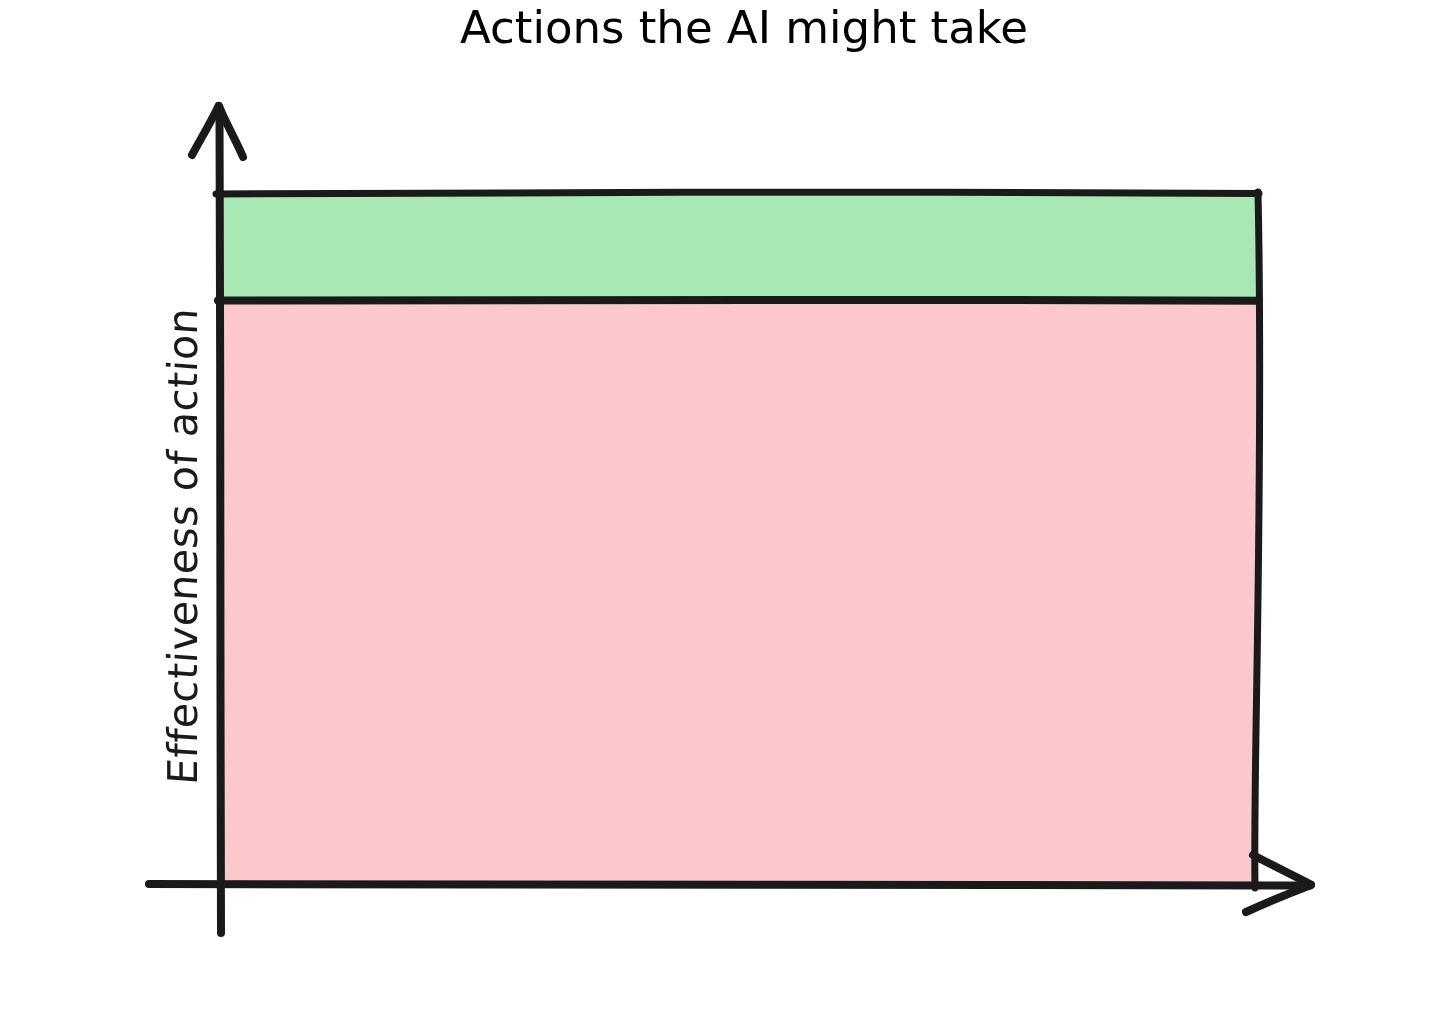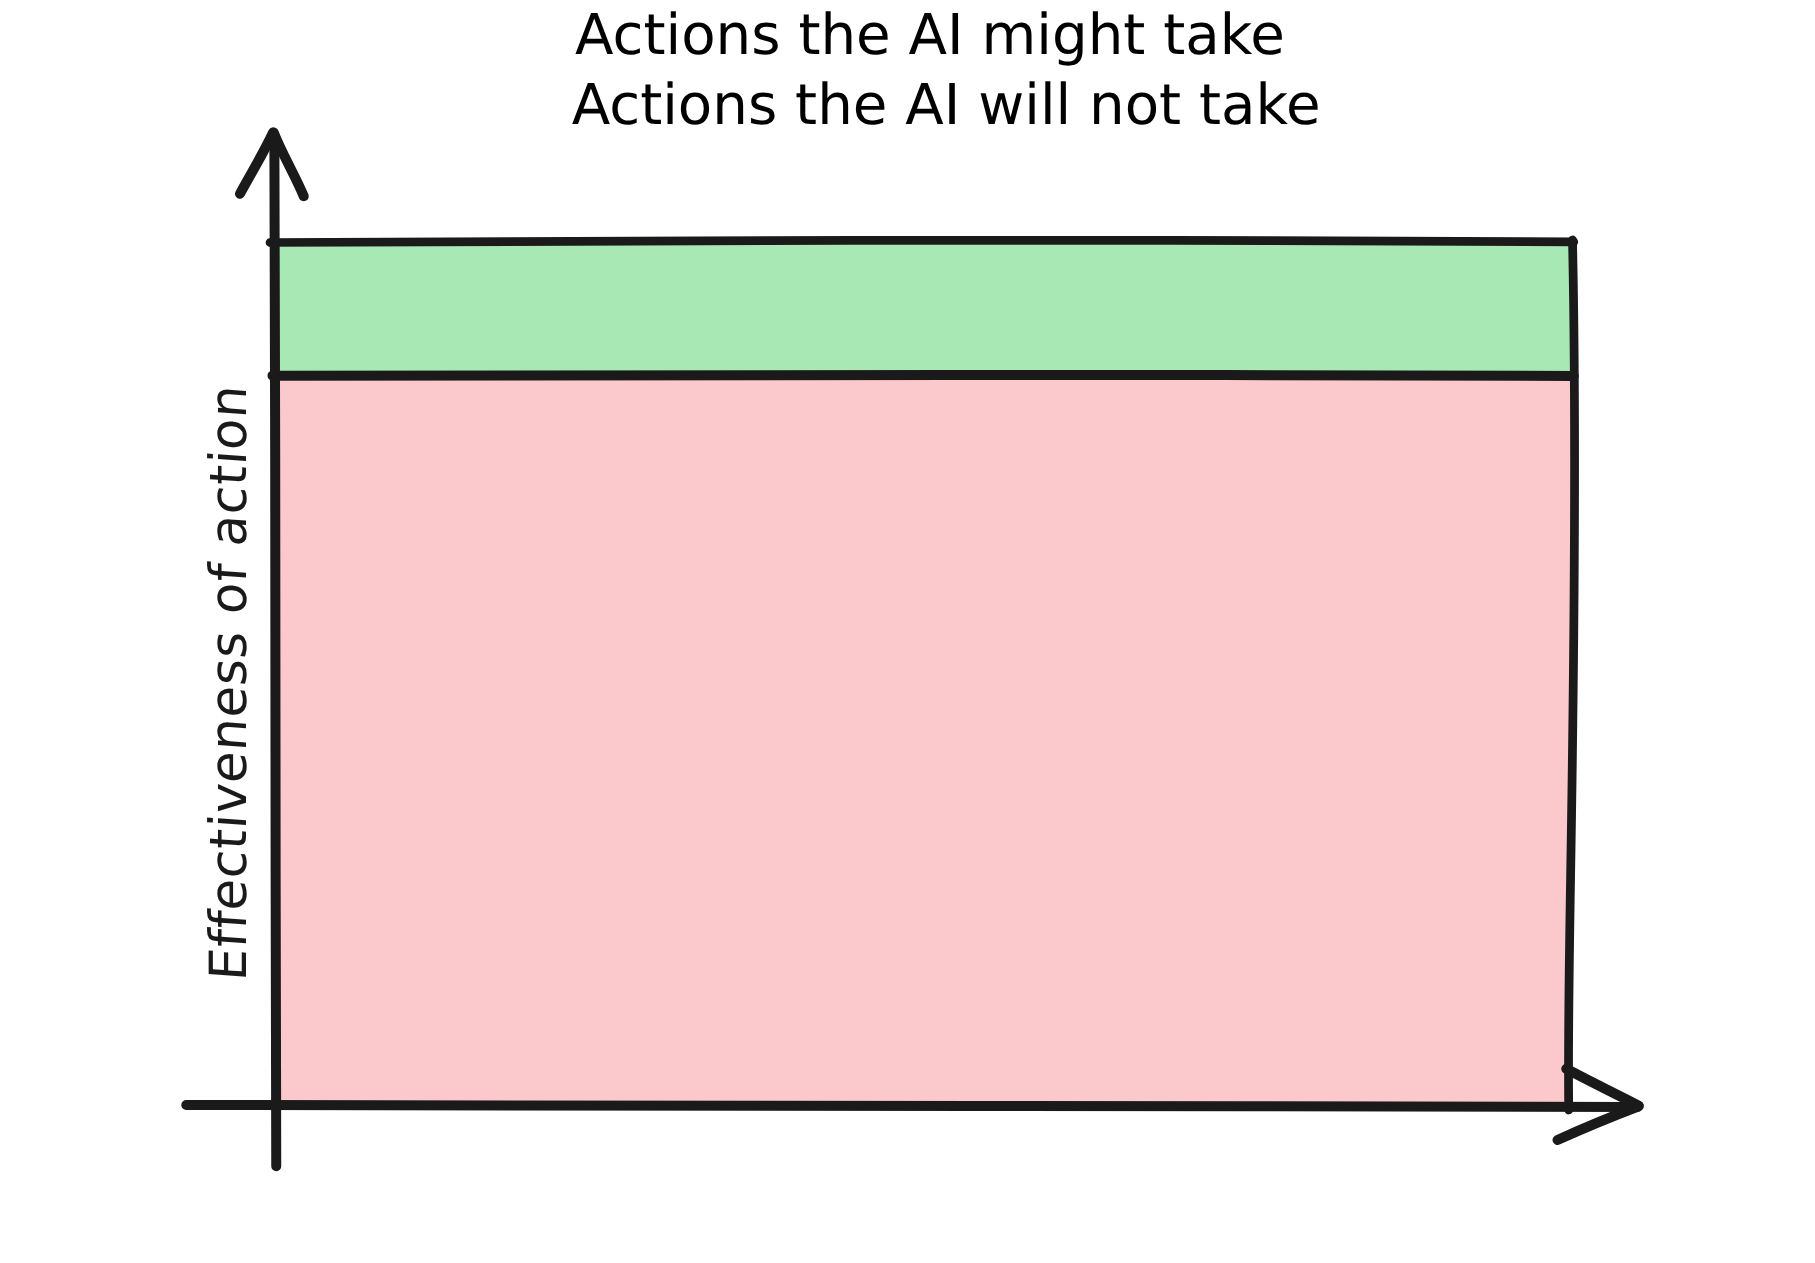--- a/index.html
+++ b/index.html
@@ -101,19 +101,16 @@
 
       <path d="M 1253 855 C 1270 864, 1290 874, 1311 884.5" stroke-width="8"></path>
       <path d="M 1311 885 C 1290 893, 1268 902, 1246 912" stroke-width="8"></path>
     </g>
   </svg>
 
   <div id="label-green">
     <span class="inner zone-label-text">Actions the AI might take</span>
   </div>
 
-  <div id="label-pink">
-    <span class="inner zone-label-text">Actions the AI will not take</span>
-  </div>
 
   <div id="axis-label-y">Effectiveness of action</div>
 
 </div>
 
 </body></html>

